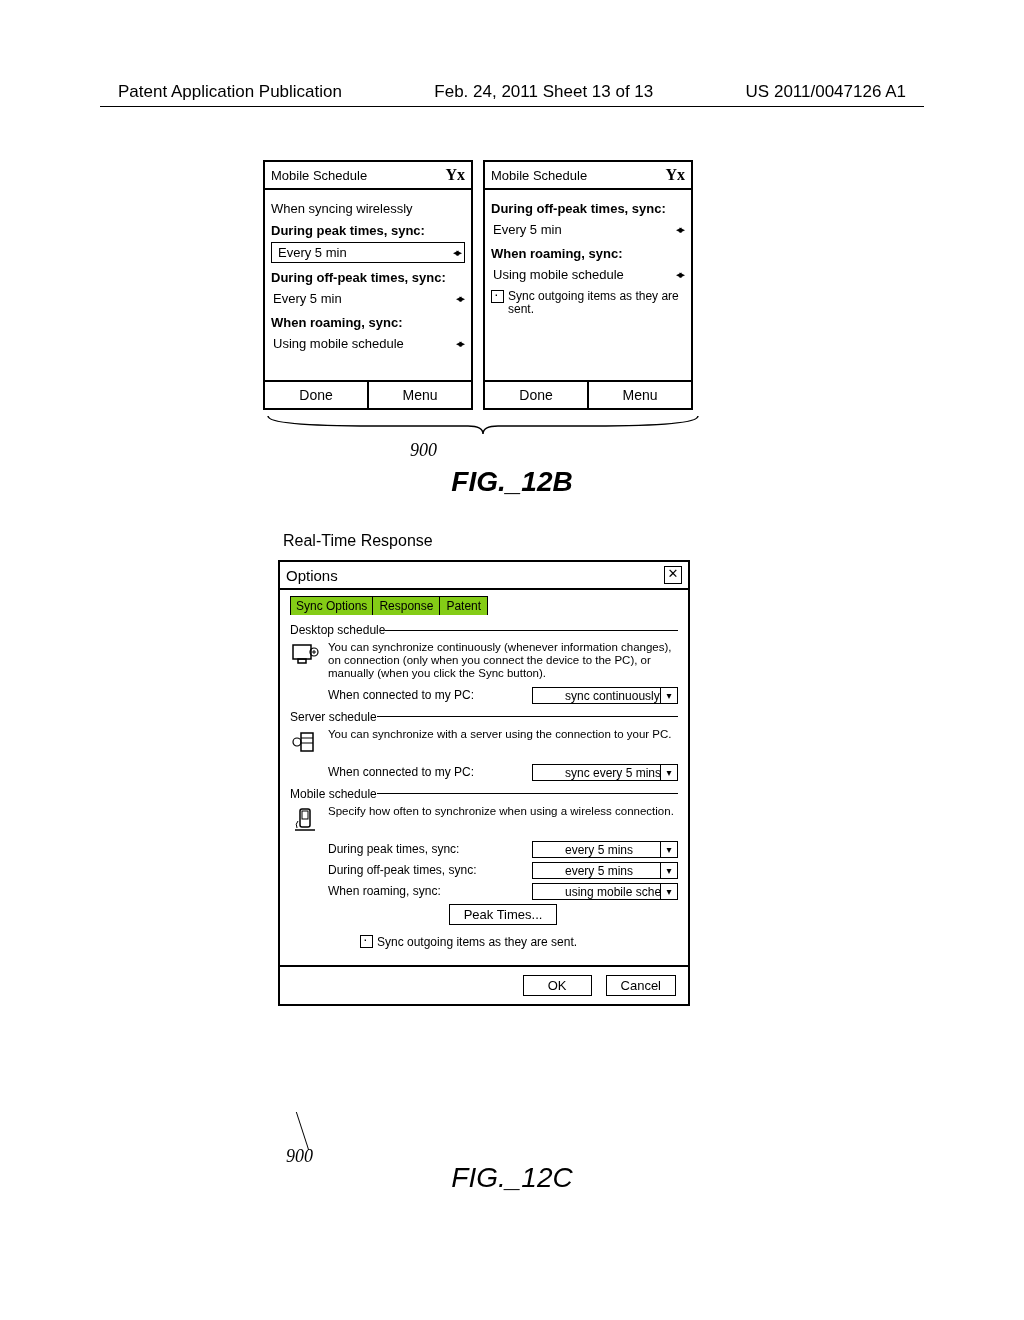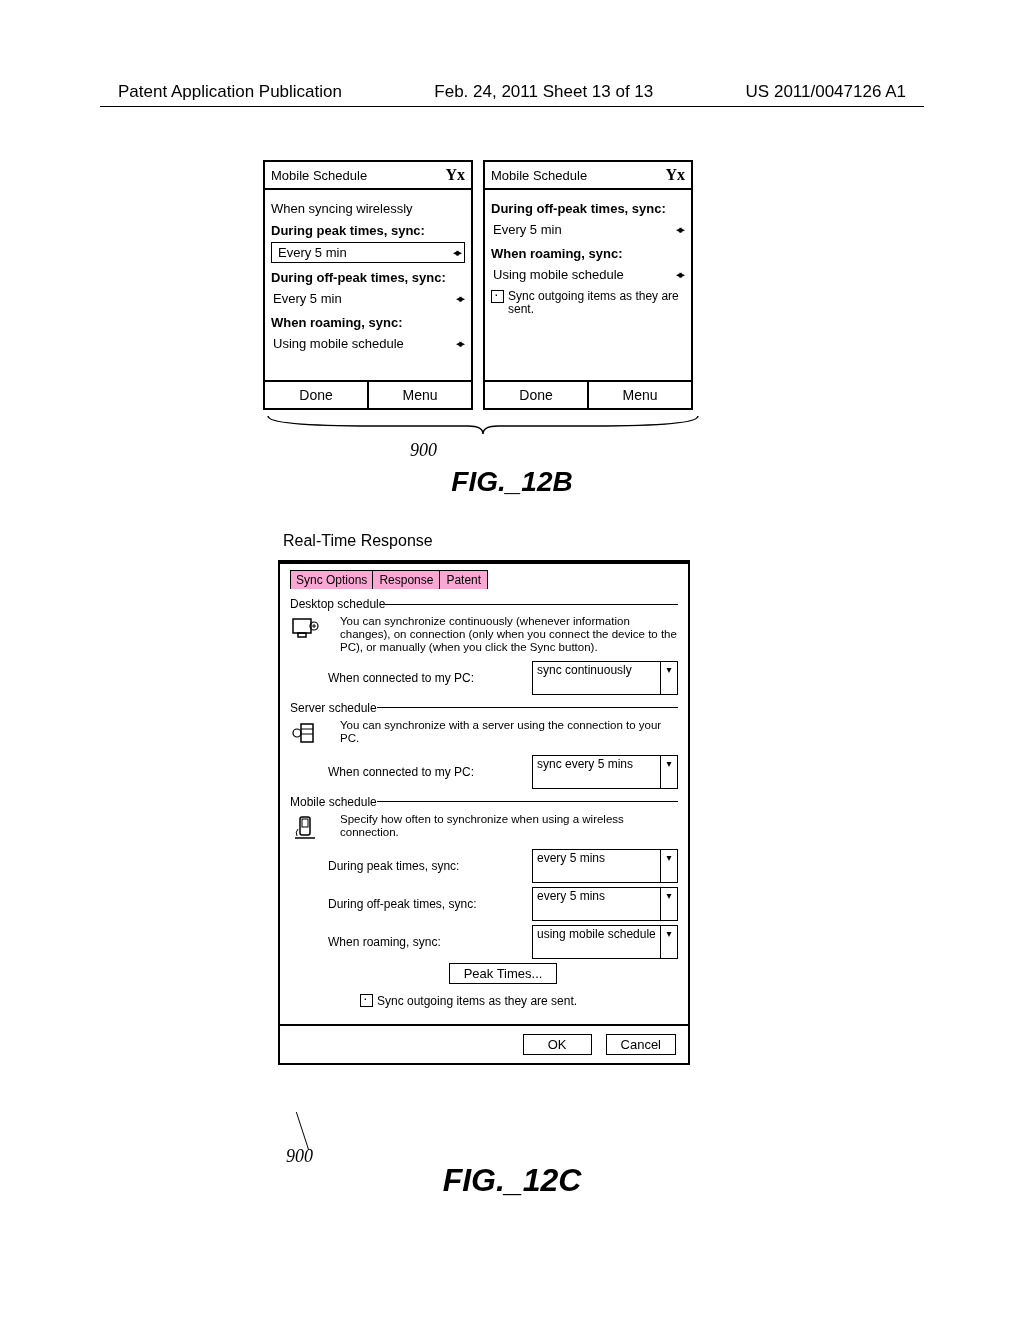--- a/index.html
+++ b/index.html
@@ -173,37 +173,37 @@
   .tabs {
     display: flex;
     margin-bottom: 8px;
   }
   .tab {
     border: 1.5px solid #000;
     border-bottom: none;
     padding: 2px 5px;
     font-size: 12px;
     margin-right: -1px;
-    background: #f9a8d4;
+    background: #84cc16;
   }
   .tab.inactive { padding: 2px 6px; }
   .group-label {
     font-size: 12px;
     margin: 6px 0 4px 0;
     display: flex;
     align-items: center;
   }
   .group-label .dashline {
     flex: 1;
     border-top: 1px solid #000;
     height: 0;
   }
   .group-body {
     display: flex;
-    gap: 20px;
+    gap: 8px;
     margin-bottom: 6px;
   }
   .icon {
     width: 30px; height: 30px;
     flex: 0 0 30px;
     display: flex; align-items: center; justify-content: center;
   }
   .group-text {
     flex: 1;
     font-size: 11.5px;
@@ -214,23 +214,24 @@
     align-items: center;
     margin: 4px 0 4px 38px;
     gap: 8px;
   }
   .form-row .label { flex: 1; font-size: 12px; }
   .select {
     border: 1.5px solid #000;
     display: flex;
     align-items: stretch;
     width: 146px;
-    height: 34px;
+    height: 17px;
     box-sizing: border-box;
     font-size: 12px;
+    padding-left: 28px;
   }
   .select .val { flex: 1; padding: 0 4px; line-height: 16px; overflow: hidden; white-space: nowrap; }
   .select .dd {
     width: 16px;
     border-left: 1.5px solid #000;
     text-align: center;
     line-height: 15px;
     font-size: 10px;
   }
   .btn {
@@ -267,23 +268,23 @@
     width: 40px;
     height: 38px;
     border-left: 1.5px solid #000;
     transform: skewX(18deg);
   }
   .figlabel-c {
     position: absolute;
     top: 1162px;
     left: 0; right: 0;
     text-align: center;
-    font-weight: bold;
+    font-weight: normal;
     font-style: italic;
-    font-size: 32px;
+    font-size: 28px;
   }
 </style>
 </head>
 <body>
 
 <div class="page">
 
   <div class="header">
     <span>Patent Application Publication</span>
     <span>Feb. 24, 2011  Sheet 13 of 13</span>
@@ -355,20 +356,24 @@
         <path d="M5 2 Q5 12 110 12 L205 12 Q220 12 220 20 Q220 12 235 12 L330 12 Q435 12 435 2" fill="none" stroke="#000" stroke-width="1.5"></path>
       </svg>
     </div>
   </div>
   <div class="ref900a">900</div>
   <div class="figlabel-b">FIG._12B</div>
 
   <div class="fig12c-caption">Real-Time Response</div>
 
   <div class="dialog">
+    <div class="dlg-title">
+      <span>Options</span>
+      <span class="xbox">✕</span>
+    </div>
     <div class="dlg-body">
       <div class="tabs">
         <div class="tab">Sync Options</div>
         <div class="tab inactive">Response</div>
         <div class="tab inactive">Patent</div>
       </div>
 
       <div class="group-label">
         <span>Desktop schedule</span>
         <span class="dashline"></span>

